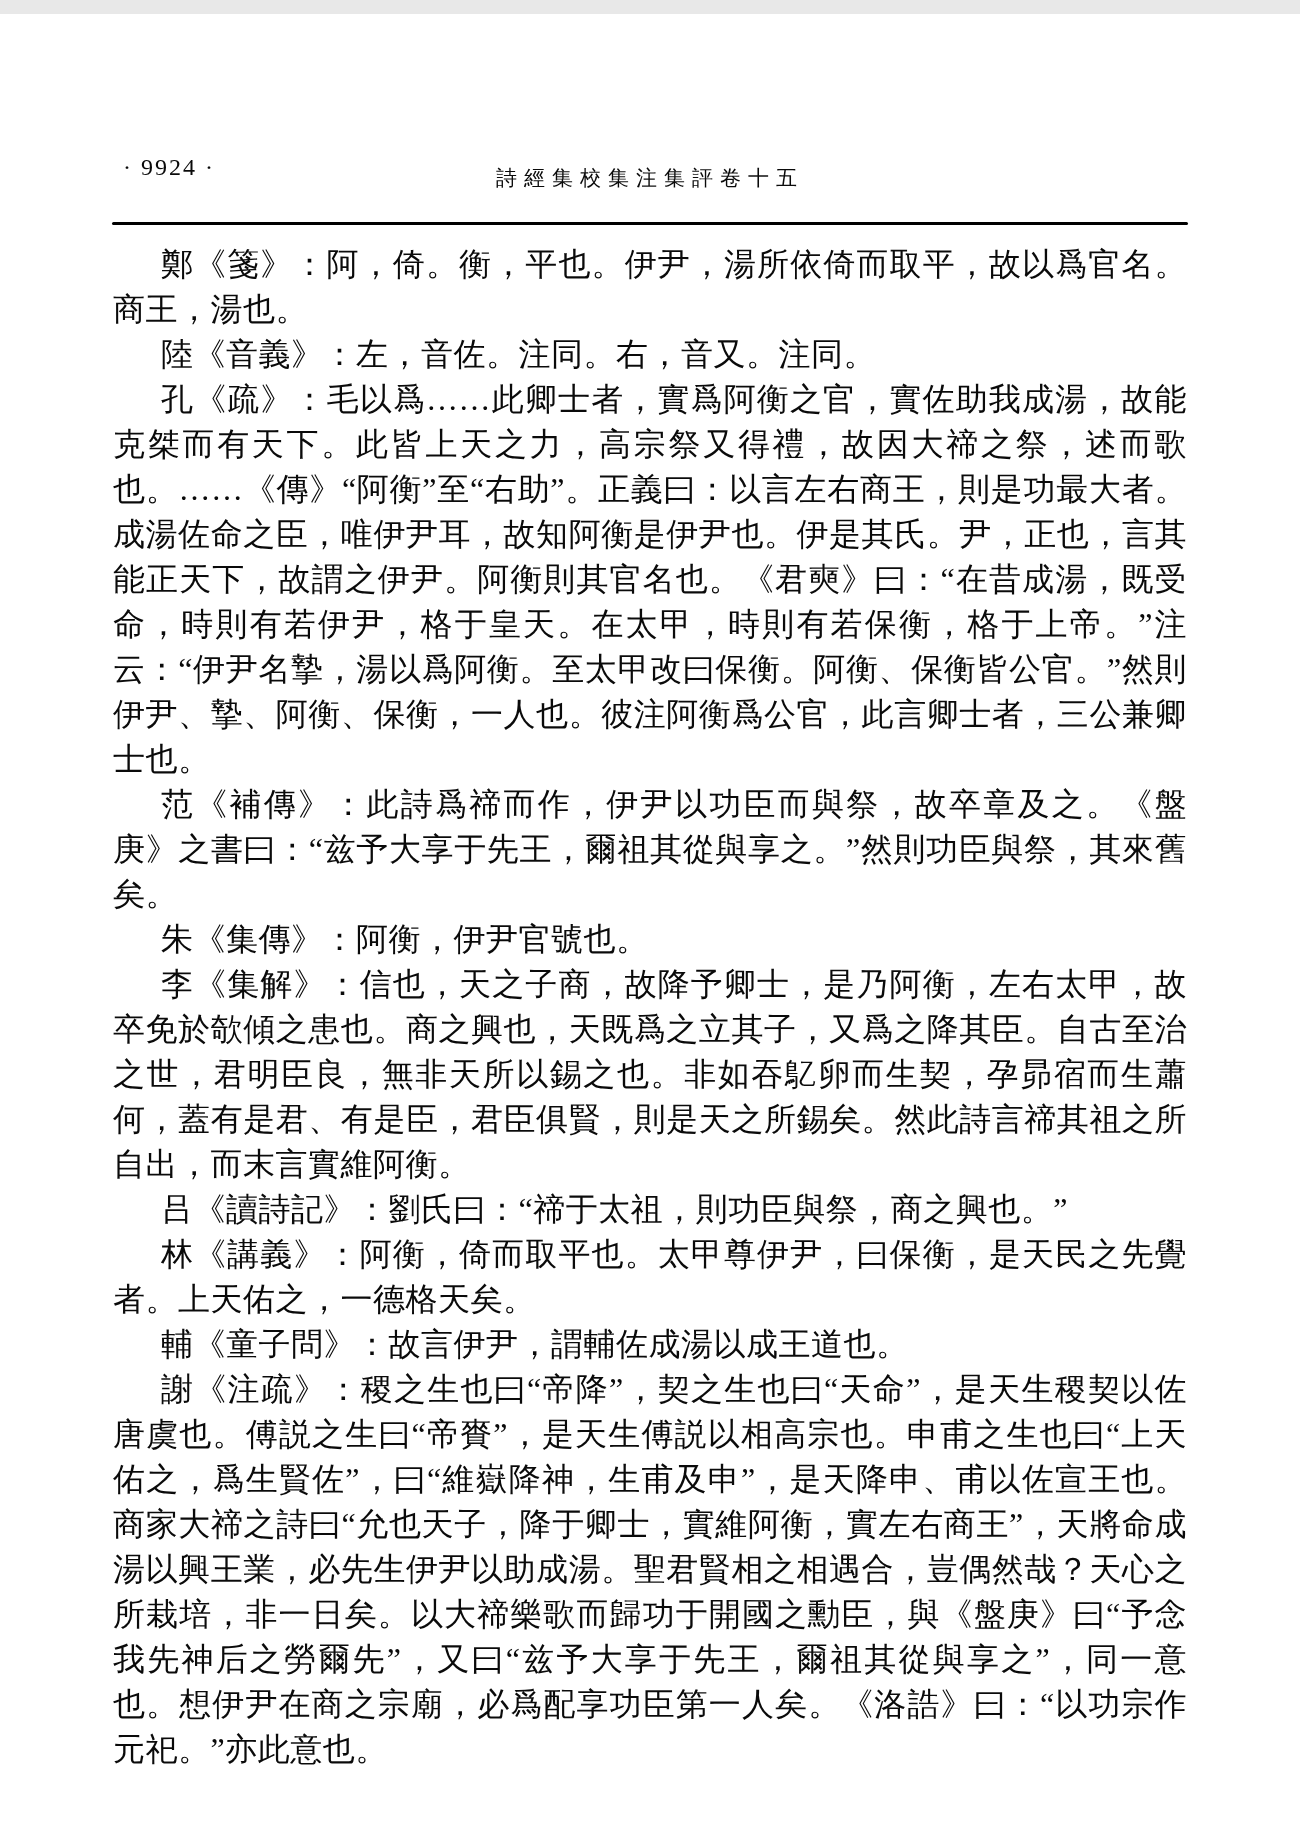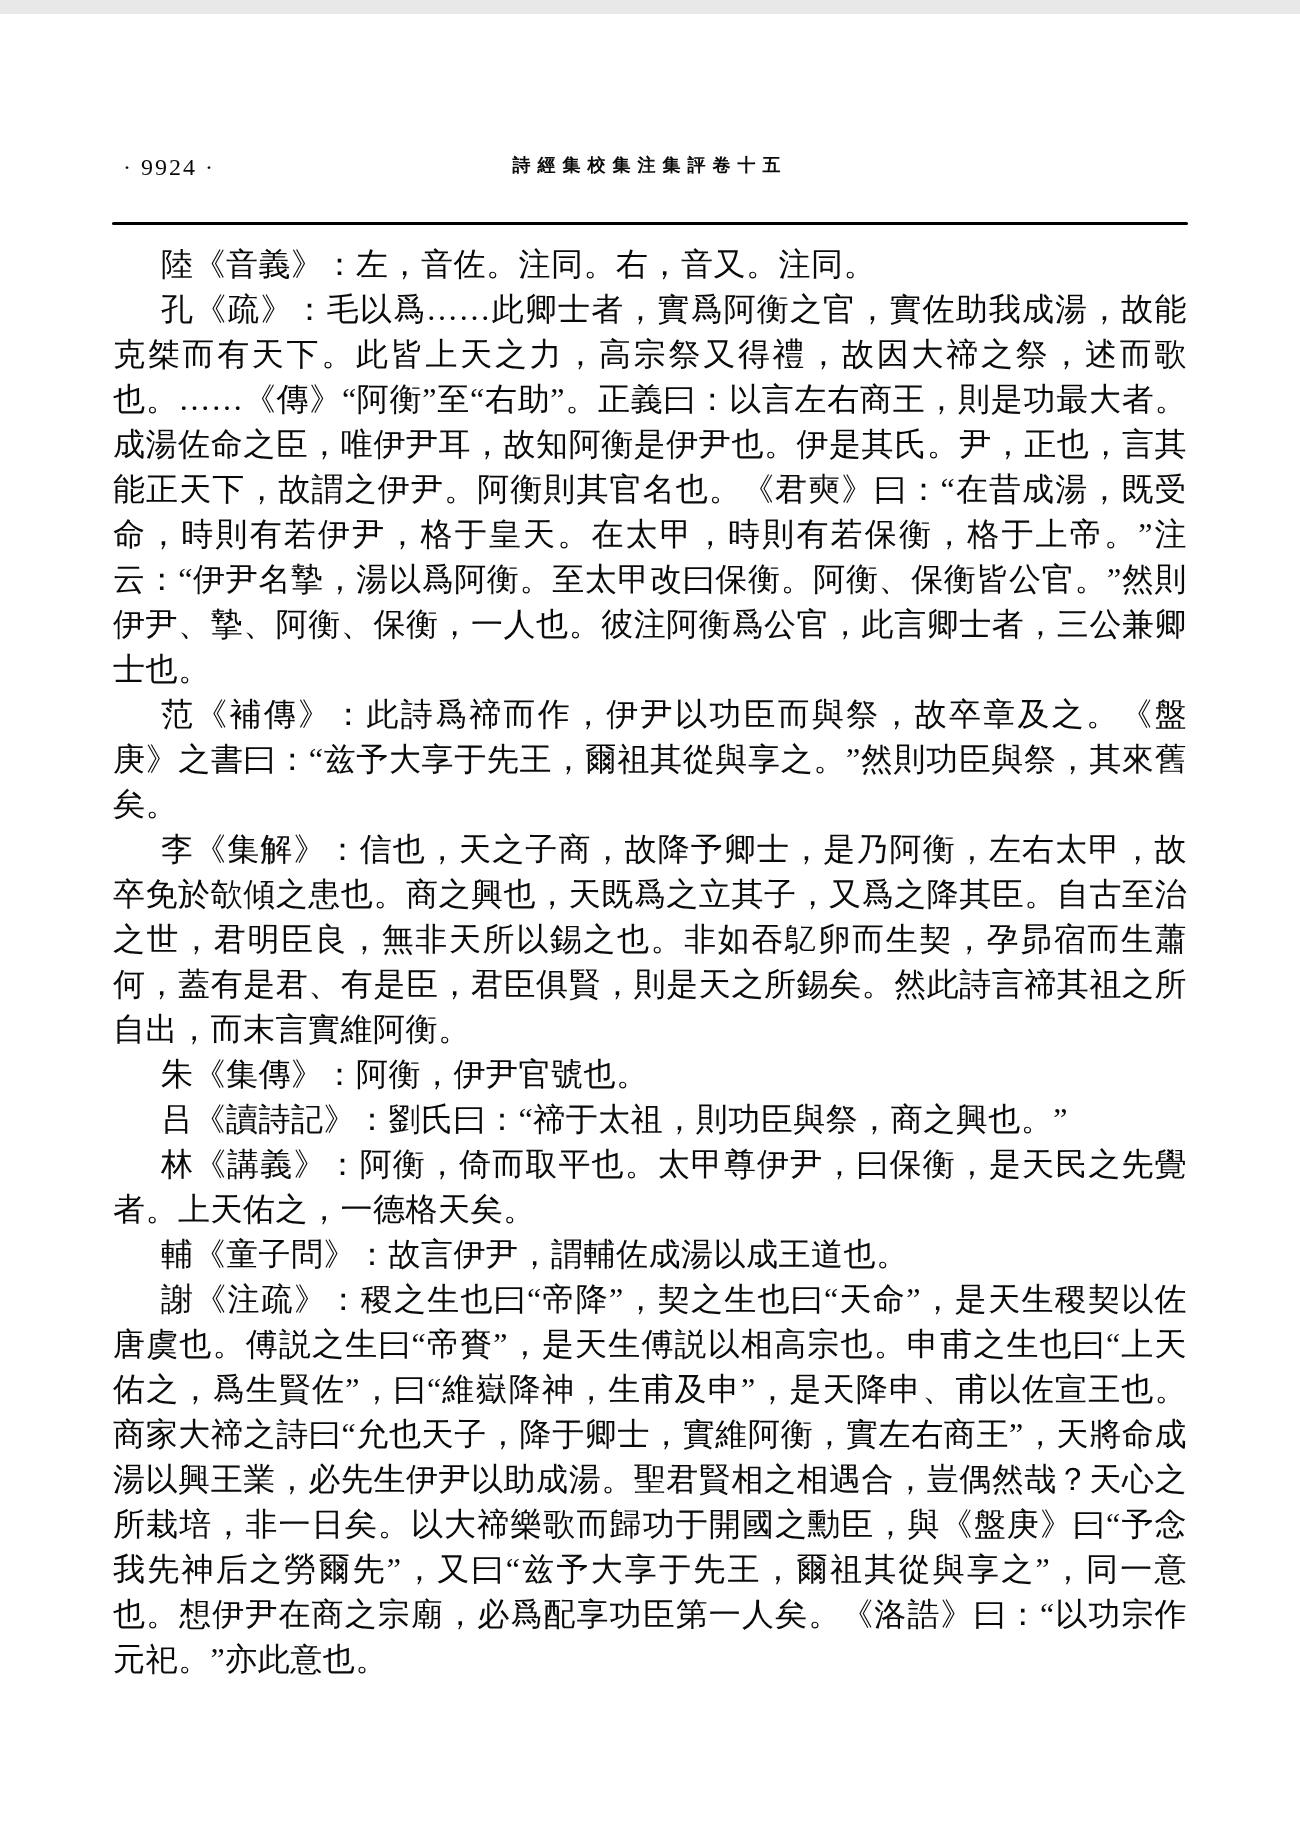--- a/index.html
+++ b/index.html
@@ -23,24 +23,24 @@
   .page-number {
     position: absolute;
     left: 10px;
     top: 2px;
     font-size: 24px;
     letter-spacing: 2px;
   }
   .running-title {
     position: absolute;
     left: 50%;
-    top: 1px;
+    top: 12px;
     transform: translateX(-50%);
-    font-size: 18px;
-    font-weight: bold;
+    font-size: 21px;
+    font-weight: normal;
     letter-spacing: 7px;
     white-space: nowrap;
   }
   .head-rule {
     position: absolute;
     top: 208px;
     left: 112px;
     right: 112px;
     height: 3px;
     background: #000;
@@ -69,24 +69,25 @@
 
   <div class="running-head">
     <span class="page-number">· 9924 ·</span>
     <span class="running-title">詩經集校集注集評卷十五</span>
   </div>
 
   <div class="head-rule"></div>
 
   <div class="text-body">
 
+  <p><span>鄭《箋》：阿，倚。衡，平也。伊尹，湯所依倚而取平，故以爲官名。商王，湯也。</span></p>
       <p><span>陸《音義》：左，音佐。注同。右，音又。注同。</span></p>
       <p><span>孔《疏》：毛以爲……此卿士者，實爲阿衡之官，實佐助我成湯，故能克桀而有天下。此皆上天之力，高宗祭又得禮，故因大禘之祭，述而歌也。……《傳》“阿衡”至“右助”。正義曰：以言左右商王，則是功最大者。成湯佐命之臣，唯伊尹耳，故知阿衡是伊尹也。伊是其氏。尹，正也，言其能正天下，故謂之伊尹。阿衡則其官名也。《君奭》曰：“在昔成湯，既受命，時則有若伊尹，格于皇天。在太甲，時則有若保衡，格于上帝。”注云：“伊尹名摯，湯以爲阿衡。至太甲改曰保衡。阿衡、保衡皆公官。”然則伊尹、摯、阿衡、保衡，一人也。彼注阿衡爲公官，此言卿士者，三公兼卿士也。</span></p>
       <p><span>范《補傳》：此詩爲禘而作，伊尹以功臣而與祭，故卒章及之。《盤庚》之書曰：“兹予大享于先王，爾祖其從與享之。”然則功臣與祭，其來舊矣。</span></p>
+      <p><span>朱《集傳》：阿衡，伊尹官號也。</span></p>
       <p><span>李《集解》：信也，天之子商，故降予卿士，是乃阿衡，左右太甲，故卒免於欹傾之患也。商之興也，天既爲之立其子，又爲之降其臣。自古至治之世，君明臣良，無非天所以錫之也。非如吞鳦卵而生契，孕昴宿而生蕭何，蓋有是君、有是臣，君臣俱賢，則是天之所錫矣。然此詩言禘其祖之所自出，而末言實維阿衡。</span></p>
-      <p><span>朱《集傳》：阿衡，伊尹官號也。</span></p>
       <p><span>吕《讀詩記》：劉氏曰：“禘于太祖，則功臣與祭，商之興也。”</span></p>
       <p><span>林《講義》：阿衡，倚而取平也。太甲尊伊尹，曰保衡，是天民之先覺者。上天佑之，一德格天矣。</span></p>
       <p><span>輔《童子問》：故言伊尹，謂輔佐成湯以成王道也。</span></p>
       <p><span>謝《注疏》：稷之生也曰“帝降”，契之生也曰“天命”，是天生稷契以佐唐虞也。傅説之生曰“帝賚”，是天生傅説以相高宗也。申甫之生也曰“上天佑之，爲生賢佐”，曰“維嶽降神，生甫及申”，是天降申、甫以佐宣王也。商家大禘之詩曰“允也天子，降于卿士，實維阿衡，實左右商王”，天將命成湯以興王業，必先生伊尹以助成湯。聖君賢相之相遇合，豈偶然哉？天心之所栽培，非一日矣。以大禘樂歌而歸功于開國之勳臣，與《盤庚》曰“予念我先神后之勞爾先”，又曰“兹予大享于先王，爾祖其從與享之”，同一意也。想伊尹在商之宗廟，必爲配享功臣第一人矣。《洛誥》曰：“以功宗作元祀。”亦此意也。</span></p>
     </div>
 
 </div>
 
 </body></html>

